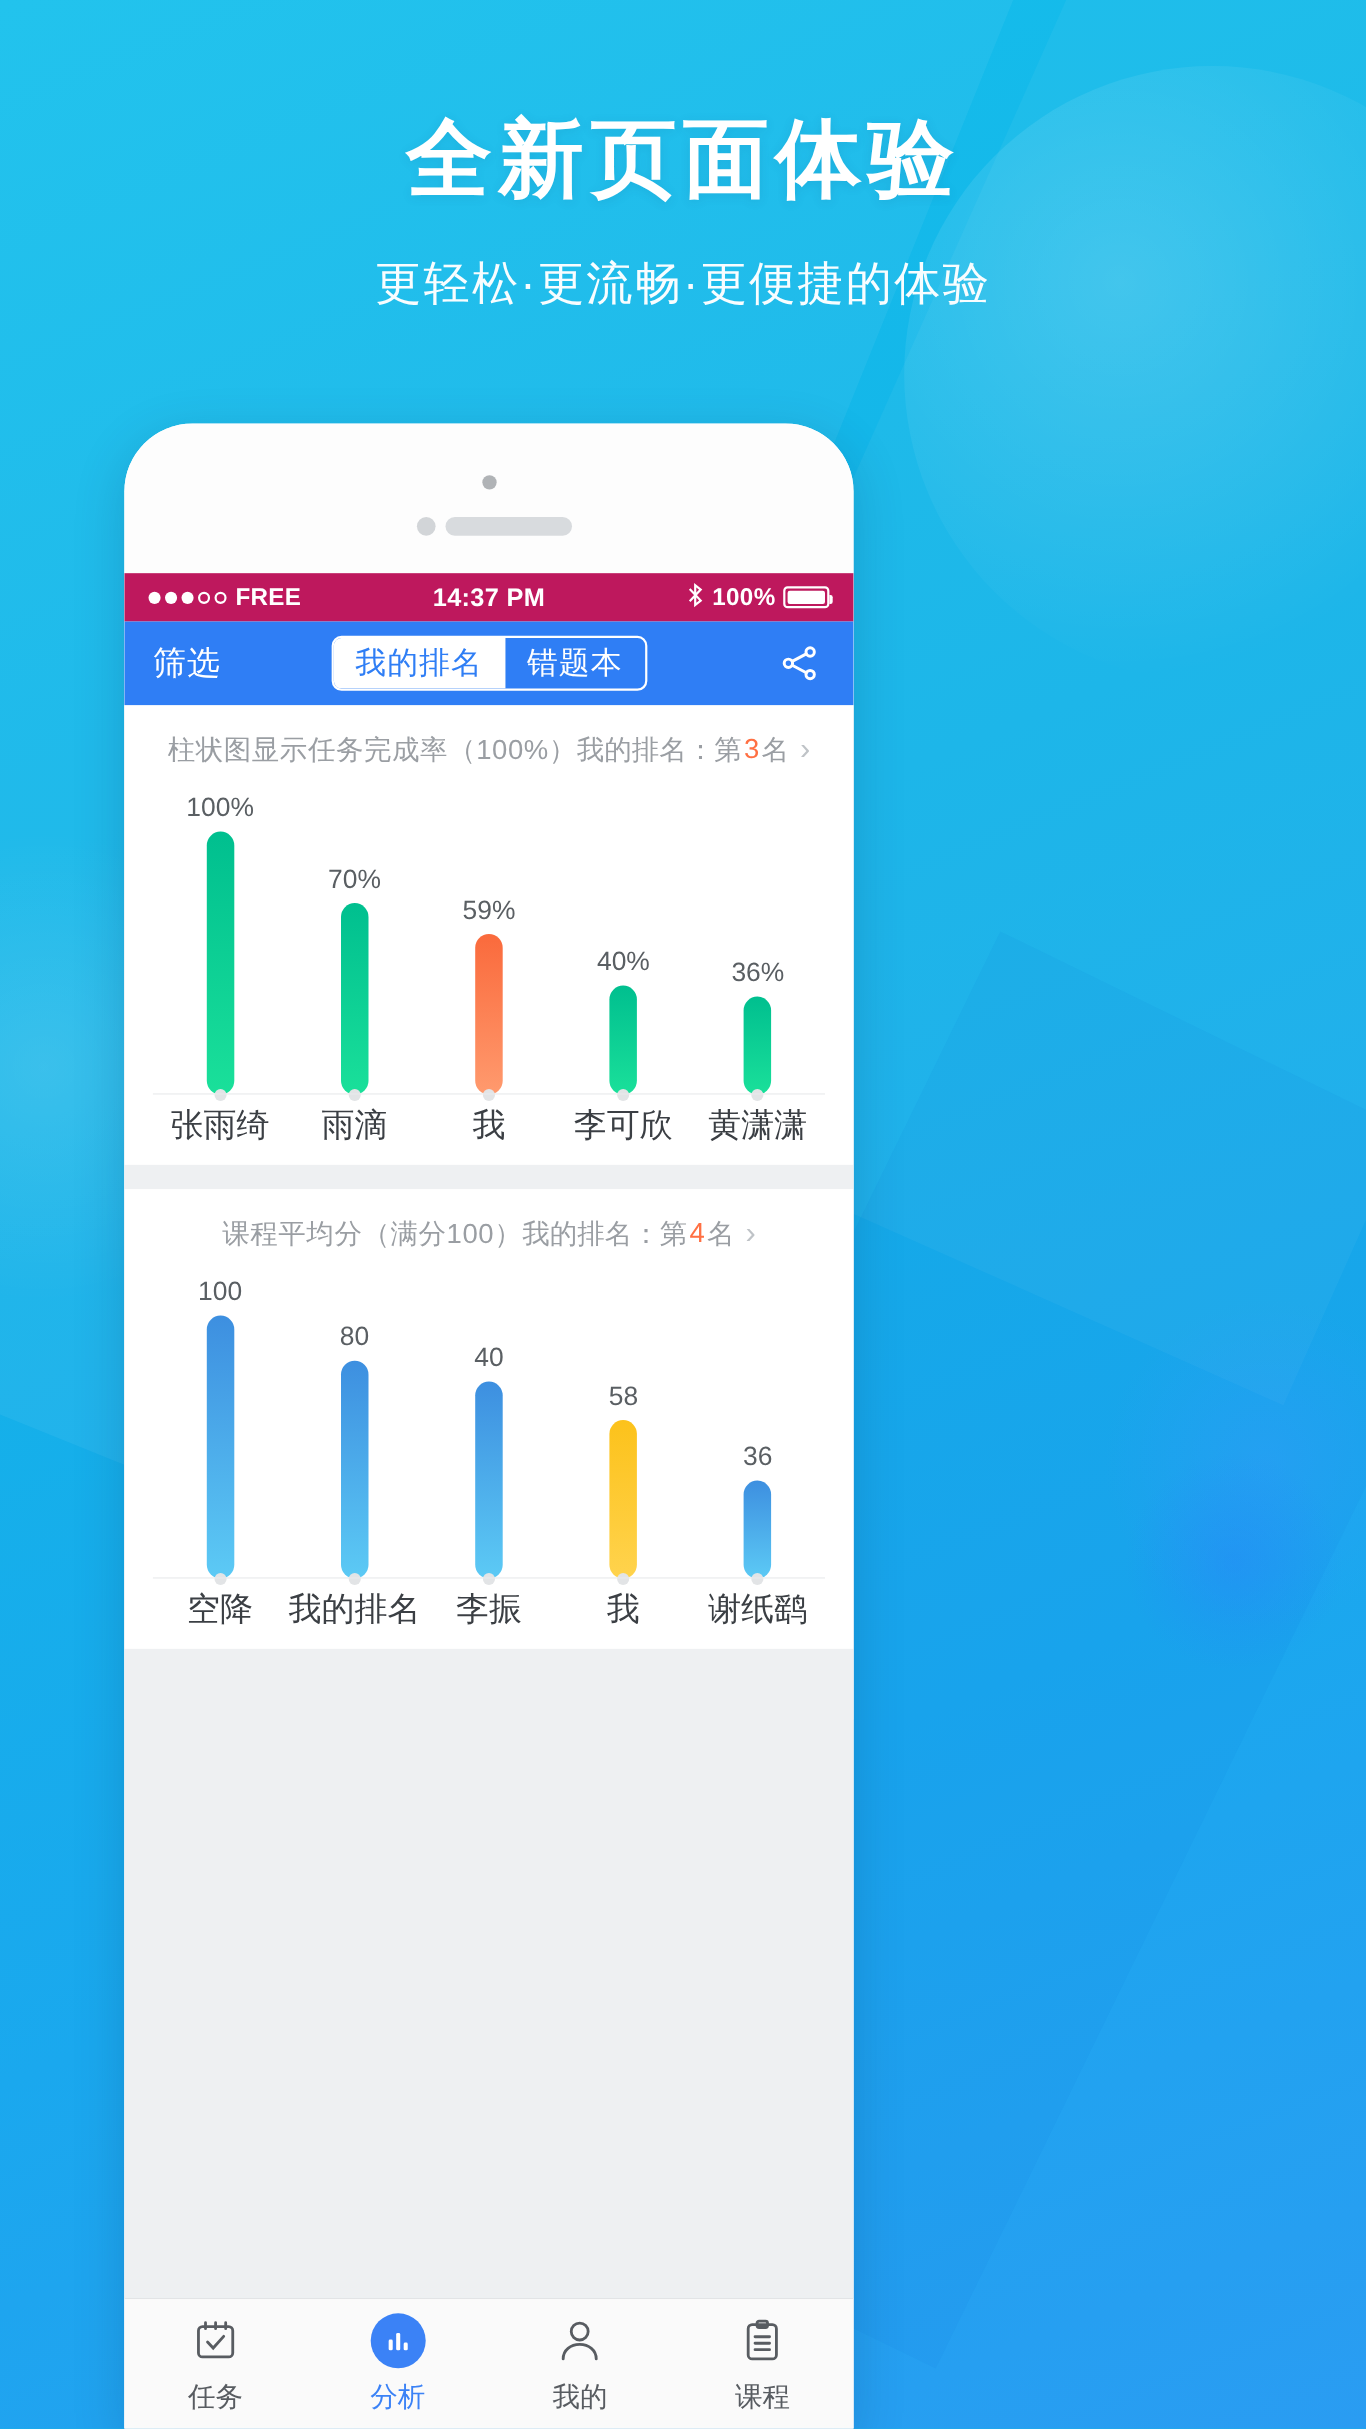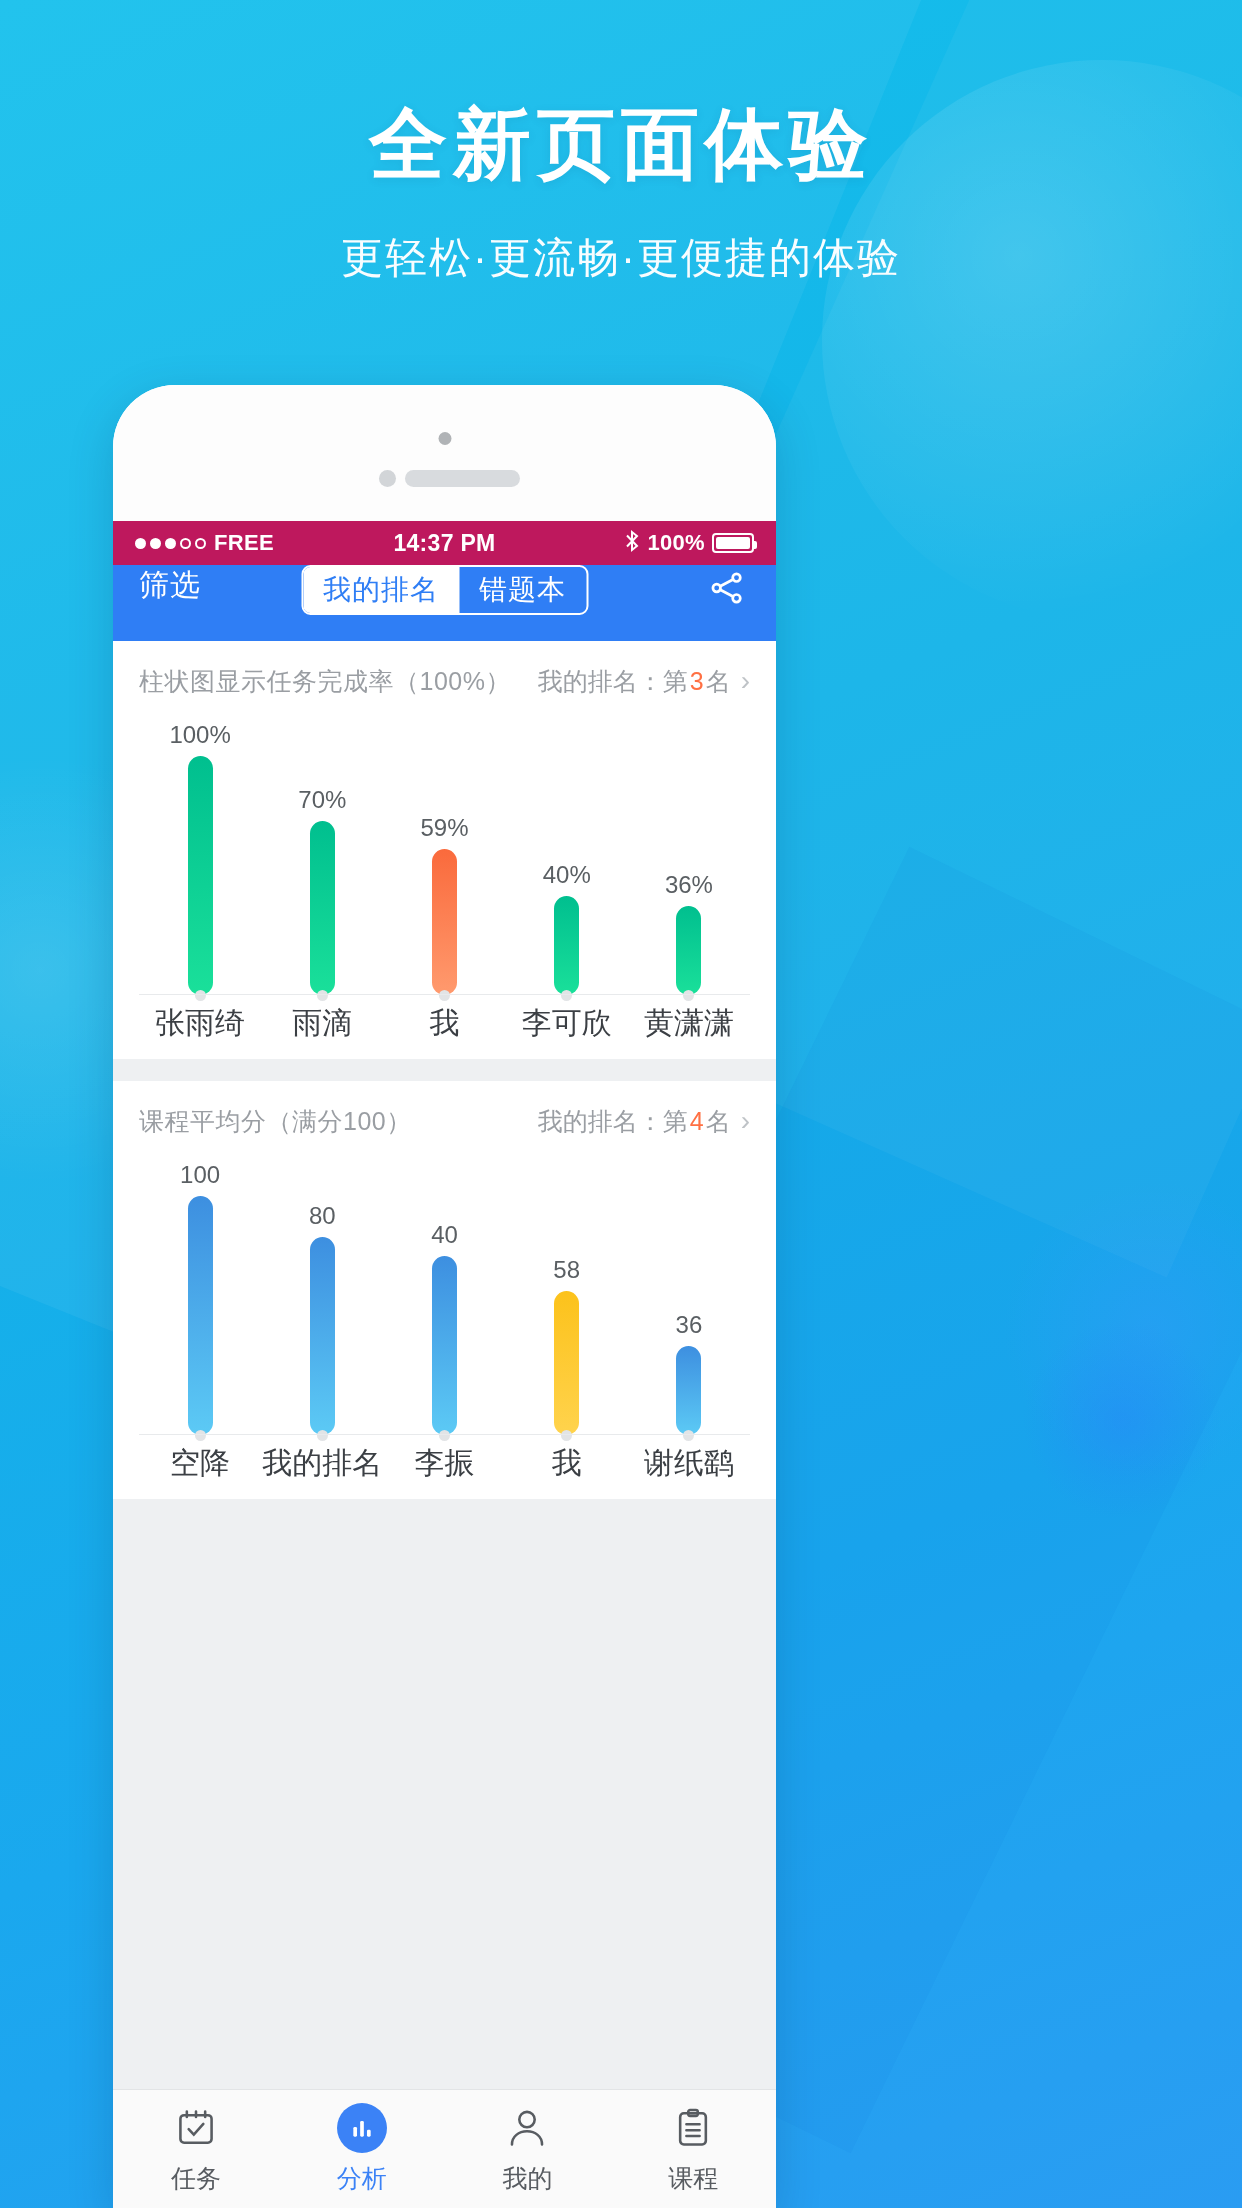--- a/index.html
+++ b/index.html
@@ -65,37 +65,37 @@
   .sb-center { width:34%; text-align:center; font-size:23px; }
   .sb-right { width:33%; display:flex; align-items:center; justify-content:flex-end; gap:7px; }
   .bt-icon { font-size:22px; line-height:1; }
   .batt { width:42px; height:20px; border:2px solid #fff; border-radius:4px;
           position:relative; display:inline-block; }
   .batt::after { content:""; position:absolute; right:-5px; top:6px; width:3px; height:8px;
                  background:#fff; border-radius:0 2px 2px 0; }
   .batt-fill { position:absolute; inset:2px; background:#fff; border-radius:2px; }
 
   
-  .navbar { height:76px; background:#2f7ef5; display:flex; align-items:flex-start;
+  .navbar { height:76px; background:#2f7ef5; display:flex; align-items:center;
             padding:0 26px; position:relative; }
   .nav-left { color:#fff; font-size:30px; letter-spacing:1px; }
   .segmented { position:absolute; left:50%; transform:translateX(-50%);
                display:flex; border:2px solid #fff; border-radius:9px; overflow:hidden; height:50px; }
   .seg { display:flex; align-items:center; justify-content:center;
          padding:0 20px; font-size:28px; letter-spacing:1px; }
   .seg.active { background:#fff; color:#2f7ef5; }
   .seg.inactive { background:transparent; color:#fff; }
   .share-btn { margin-left:auto; width:46px; height:46px; display:flex;
                align-items:center; justify-content:center; }
 
   
   .content { flex:1; background:#eef0f2; overflow:hidden; }
   .card { background:#fff; padding:0 0 8px 0; }
   .card-head { height:80px; display:flex; align-items:center;
-               padding:0 26px; justify-content:space-between; }
+               padding:0 26px; justify-content:center; }
   .card-title { color:#9a9ea3; font-size:25px; letter-spacing:.5px; }
   .card-rank { color:#9a9ea3; font-size:25px; display:flex; align-items:center; gap:2px; }
   .rank-num { color:#ff7043; }
   .chev { color:#bfc3c7; font-size:28px; margin-left:8px; line-height:1; }
 
   
   .chart { position:relative; height:330px; margin:0 26px; }
   .axis { position:absolute; left:0; right:0; bottom:56px; height:1px; background:#e8eaec; }
   .bars { position:absolute; left:0; right:0; bottom:56px; top:0;
           display:flex; align-items:flex-end; }

